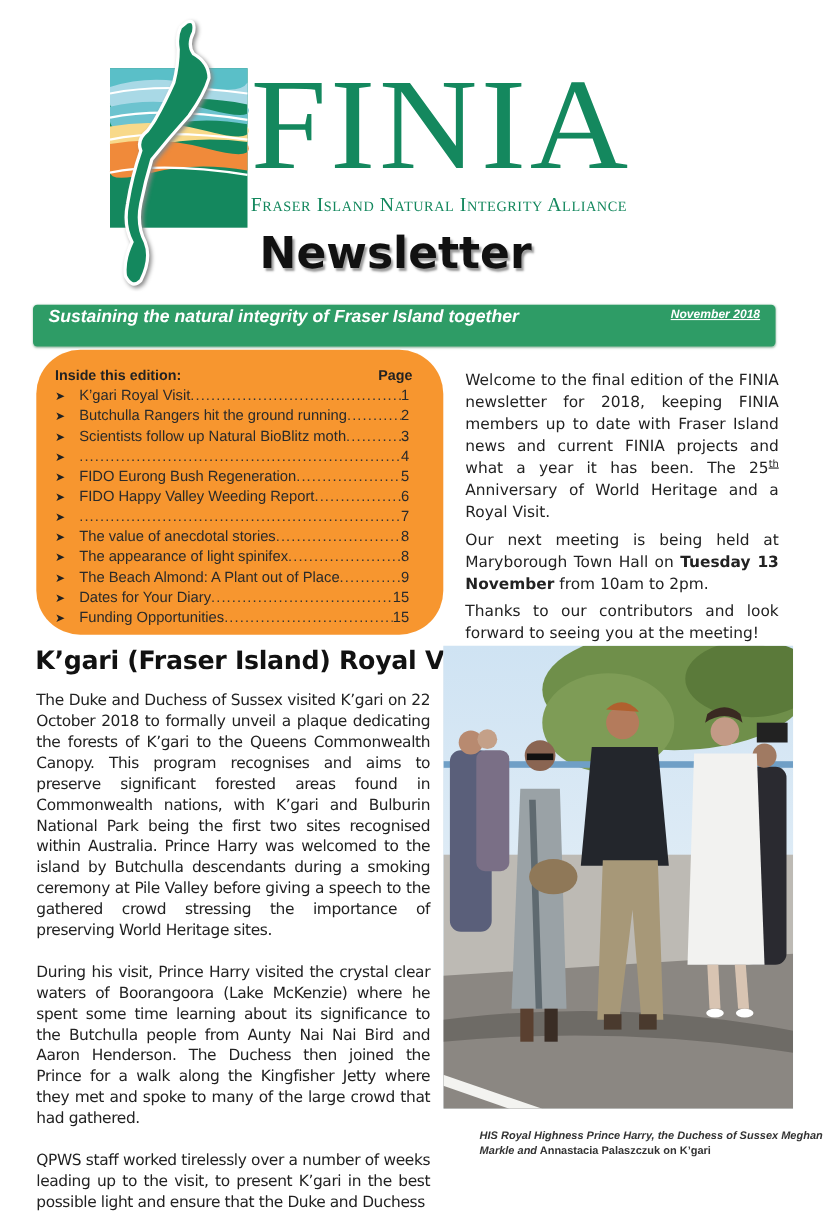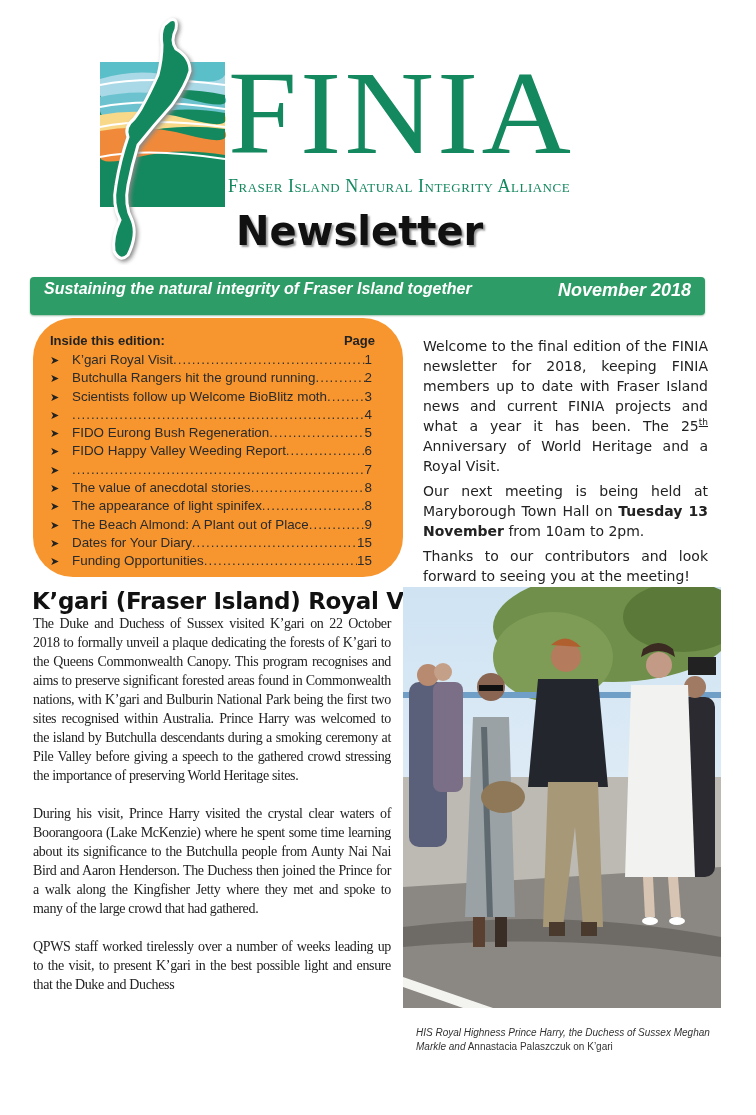--- a/index.html
+++ b/index.html
@@ -6,43 +6,43 @@
   body{width:756px;height:1115px;position:relative;overflow:hidden;font-family:"Liberation Sans",sans-serif;color:#1a1a1a;}
   .abs{position:absolute;}
   
   #logo-mark{left:98px;top:15px;width:135px;height:250px;}
   #logo-word{left:228px;top:55px;font-family:"Liberation Serif","DejaVu Serif",serif;color:#14885E;font-size:118px;line-height:118px;letter-spacing:3px;font-weight:normal;transform:scaleX(1.05);transform-origin:left top;}
   #logo-sub{left:228px;top:176px;font-family:"Liberation Serif","DejaVu Serif",serif;color:#14885E;font-size:18px;letter-spacing:0.5px;font-variant:small-caps;white-space:nowrap;}
   #nl-title{left:236px;top:208px;font-family:"DejaVu Sans","Liberation Sans",sans-serif;font-weight:bold;font-size:40px;color:#111;text-shadow:2px 2px 2px #9a9a9a;}
   
   #banner{left:30px;top:277px;width:675px;height:38px;background:#2E9C66;border-radius:4px;box-shadow:0 1px 2px #9bbfa9;}
   #banner .tag{position:absolute;left:14px;top:3px;color:#fff;font-weight:bold;font-style:italic;font-size:16px;}
-  #banner .date{position:absolute;right:14px;top:3px;color:#fff;font-weight:bold;font-style:italic;font-size:18px;}
+  #banner .date{position:absolute;right:14px;top:3px;color:#fff;font-weight:bold;font-style:italic;font-size:11px;text-decoration:underline;}
   
   #toc{left:33px;top:318px;width:370px;height:259px;background:#F7962F;border-radius:40px;}
   #toc .hd{position:absolute;left:17px;top:15px;font-size:13px;font-weight:bold;color:#222;}
   #toc .pg{position:absolute;right:28px;top:15px;font-size:13px;font-weight:bold;color:#222;}
   #toc ul{list-style:none;margin:0;padding:0;position:absolute;left:17px;top:34px;width:322px;}
   #toc li{display:flex;align-items:baseline;height:18.3px;font-size:13.4px;color:#2a2a2a;white-space:nowrap;overflow:hidden;}
   #toc li .ar{width:22px;flex:none;font-size:11px;color:#222;}
   #toc li .t{flex:none;}
   #toc li .dots{flex:1;overflow:hidden;letter-spacing:1px;color:#333;}
   #toc li .dots::after{content:"........................................................................................";}
   #toc li .n{flex:none;}
   
   #intro{left:423px;top:336px;width:285px;font-size:14px;line-height:20px;color:#222;text-align:justify;font-family:"DejaVu Sans","Liberation Sans",sans-serif;}
   #intro p{margin:0 0 5px 0;}
   sup{font-size:9px;line-height:0;text-decoration:underline;}
   
   #art-title{left:32px;top:588px;font-size:23px;font-weight:bold;color:#111;font-family:"DejaVu Sans","Liberation Sans",sans-serif;letter-spacing:-0.3px;}
   #art-body{left:33px;top:614px;width:358px;font-size:14px;line-height:19px;color:#222;text-align:justify;font-family:"DejaVu Sans","Liberation Sans",sans-serif;letter-spacing:-0.35px;}
-  #art-body p{margin:0 0 19px 0;font-family:Liberation Serif, serif;}
+  #art-body p{margin:14px 0 19px 0;}
   
   #photo{left:403px;top:587px;width:318px;height:421px;overflow:hidden;background:#d9e6f0;}
-  #caption{left:416px;top:1026px;width:320px;font-size:10px;line-height:14px;color:#333;}
+  #caption{left:436px;top:1026px;width:320px;font-size:10px;line-height:14px;color:#333;font-weight:bold;}
   #caption i{font-style:italic;}
 </style>
 </head>
 <body>
 
 <div class="abs" id="logo-mark">
   <svg width="135" height="250" viewBox="0 0 135 250">
     <rect x="2" y="47" width="125" height="145" fill="#14885E"></rect>
     <rect x="2" y="47" width="125" height="26" fill="#5ABFC8"></rect>
     <path d="M2 64 Q40 52 80 62 T127 60 L127 80 Q80 70 40 80 T2 78Z" fill="#A9D9E6"></path>
@@ -76,21 +76,21 @@
         <span class="n">1</span>
       </li>
     <li>
         <span class="ar">➤</span>
         <span class="t">Butchulla Rangers hit the ground running</span>
         <span class="dots"></span>
         <span class="n">2</span>
       </li>
     <li>
         <span class="ar">➤</span>
-        <span class="t">Scientists follow up Welcome BioBlitz moth </span>
+        <span class="t">Scientists follow up Natural BioBlitz moth </span>
         <span class="dots"></span>
         <span class="n">3</span>
       </li>
     <li>
         <span class="ar">➤</span>
         <span class="dots"></span>
         <span class="n">4</span>
       </li>
     <li>
         <span class="ar">➤</span>

